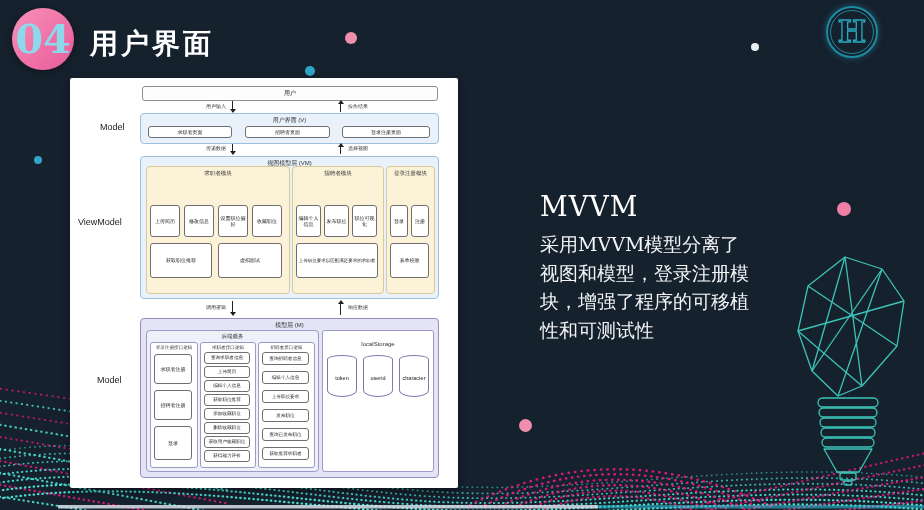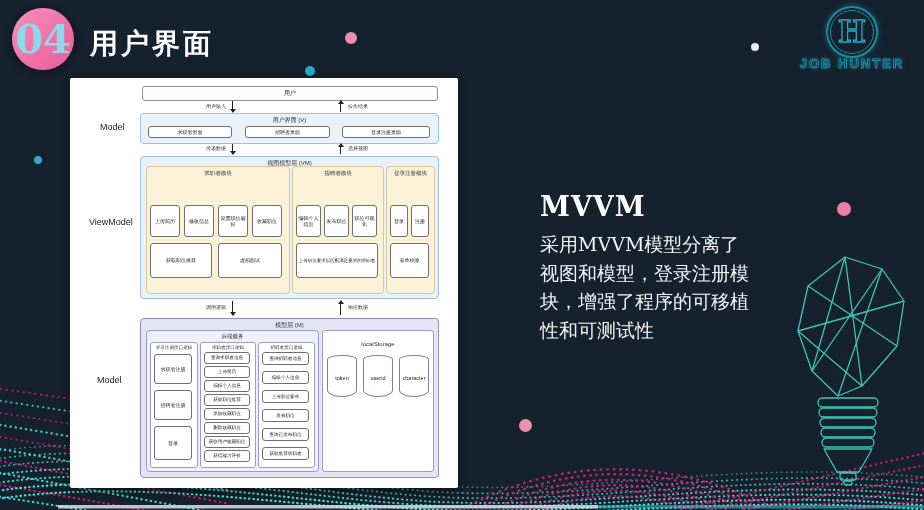--- a/index.html
+++ b/index.html
@@ -86,21 +86,21 @@
   .cyl{position:absolute;width:30px;height:42px;}
   .cyl .body{position:absolute;left:0;right:0;top:4px;bottom:0;background:#fff;
     border:1px solid #7d7dae;border-top:none;border-radius:0 0 15px 15px / 0 0 7px 7px;
     display:flex;align-items:center;justify-content:center;font-size:5.5px;color:#222;}
   .cyl .cap{position:absolute;left:0;right:0;top:0;height:9px;background:#fff;
     border:1px solid #7d7dae;border-radius:50%;box-sizing:border-box;}
 
   
   .aside-heading{
     left:540px;top:191px;color:#ffffff;font-family:"DejaVu Serif",serif;
-    font-size:27px;font-weight:bold;letter-spacing:1px;
+    font-size:27px;font-weight:normal;letter-spacing:1px;
   }
   .aside-body{
     left:540px;top:230px;width:218px;color:#f2f4f6;
     font-family:"DejaVu Serif",serif;font-size:19px;line-height:1.5;
   }
 
   svg.deco{position:absolute;left:0;top:0;pointer-events:none;}
 </style>
 </head>
 <body>
@@ -181,27 +181,26 @@
 
 <div class="abs num-badge">
   <span>04</span>
 </div>
 <div class="abs slide-title">用户界面</div>
 
 <div class="abs logo">
   <div class="logo-ring">
     <span class="logo-letter">H</span>
   </div>
-  <div class="logo-name">JOB HUNTER</div>
 </div>
 
 <div class="abs panel">
 
   <div class="abs layer-label" style="left:30px;top:44px;">Model</div>
-  <div class="abs layer-label" style="left:8px;top:139px;margin-left:11px;">ViewModel</div>
+  <div class="abs layer-label" style="left:8px;top:139px;">ViewModel</div>
   <div class="abs layer-label" style="left:27px;top:297px;">Model</div>
 
   <div class="dbox" style="left:72px;top:8px;width:294px;height:13px;">用户</div>
 
   <div class="arr down" style="left:159px;top:22px;height:13px;">
       <div class="line"></div>
     </div>
   <span class="alabel" style="left:118px;top:25px;width:38px;text-align:right;">用户输入</span>
   <div class="arr up" style="left:267px;top:22px;height:13px;">
       <div class="line"></div>

